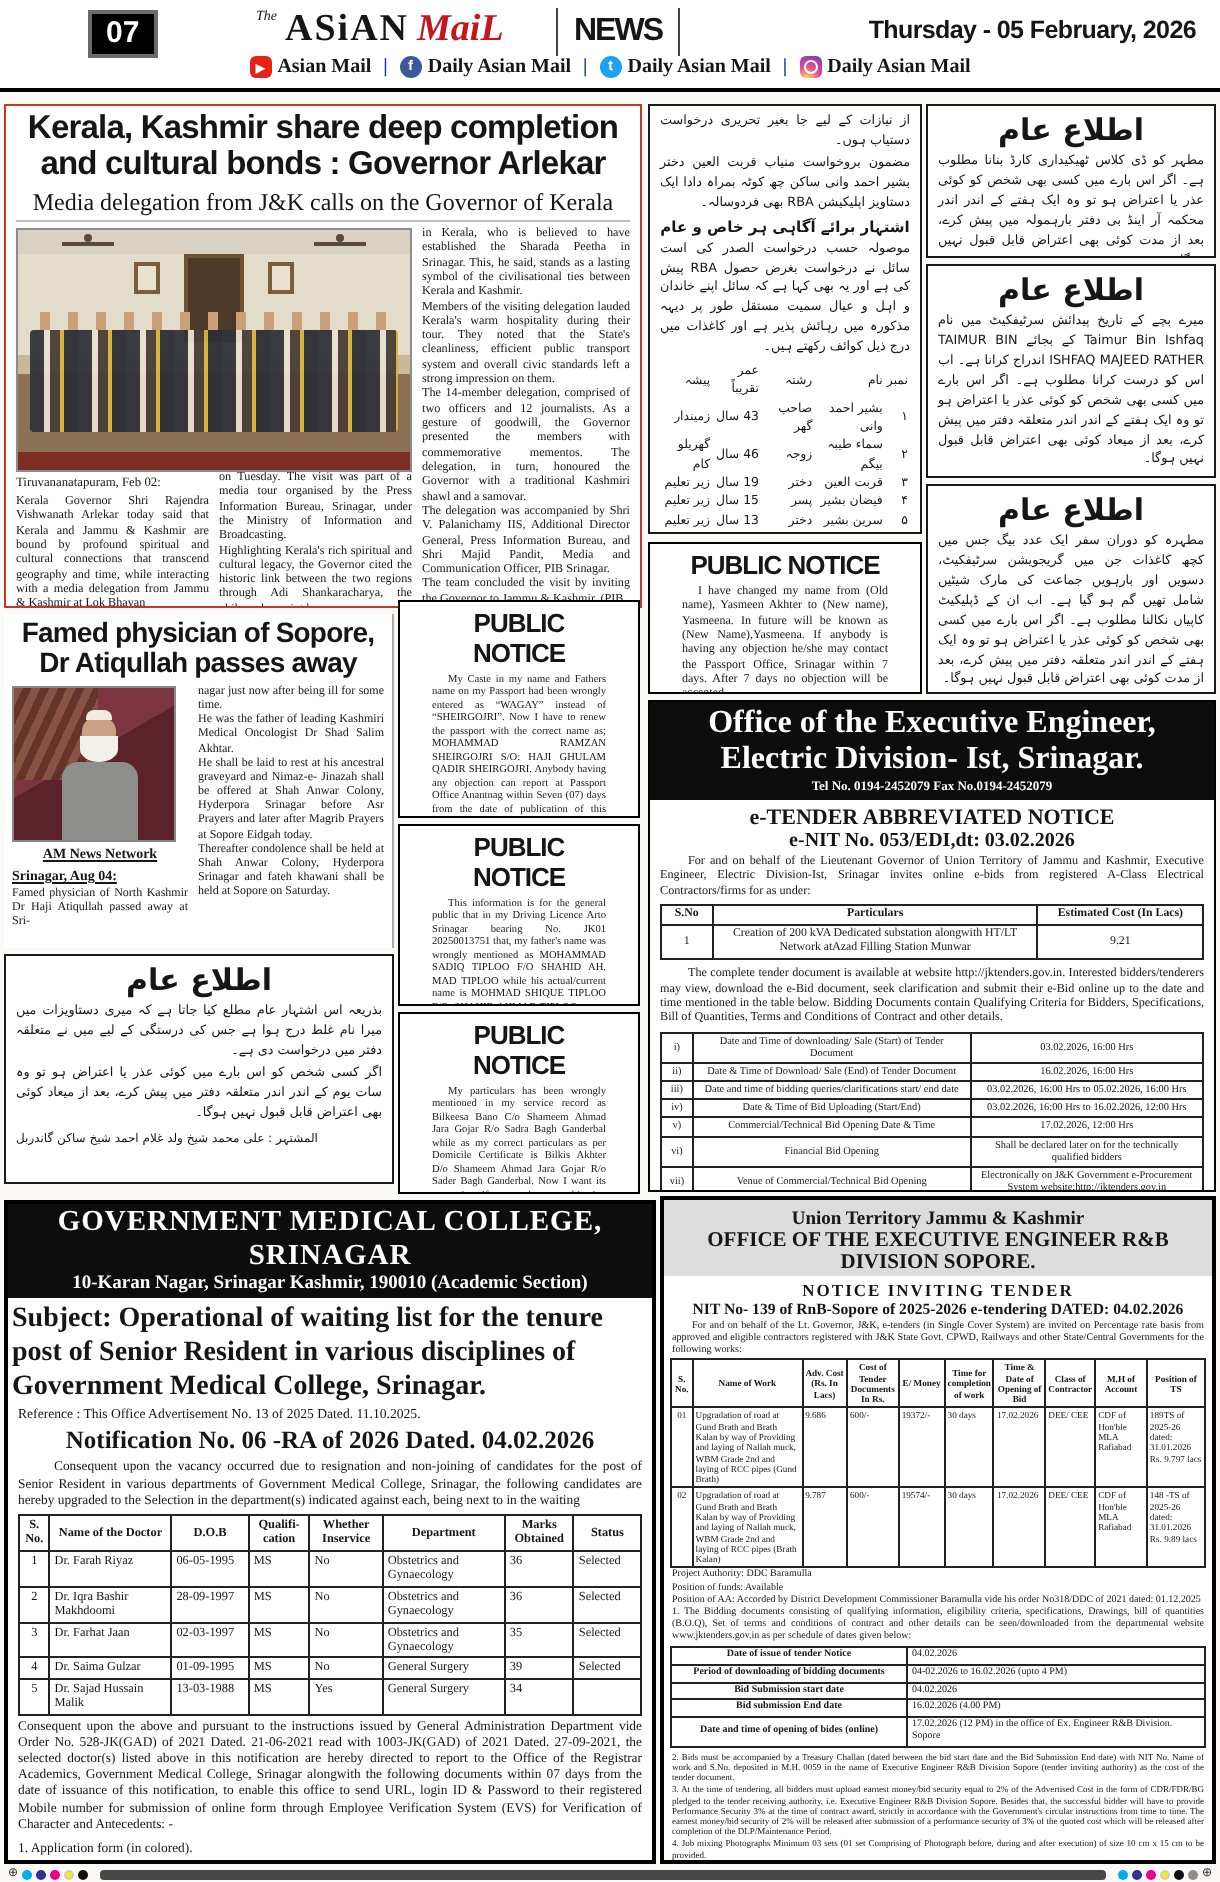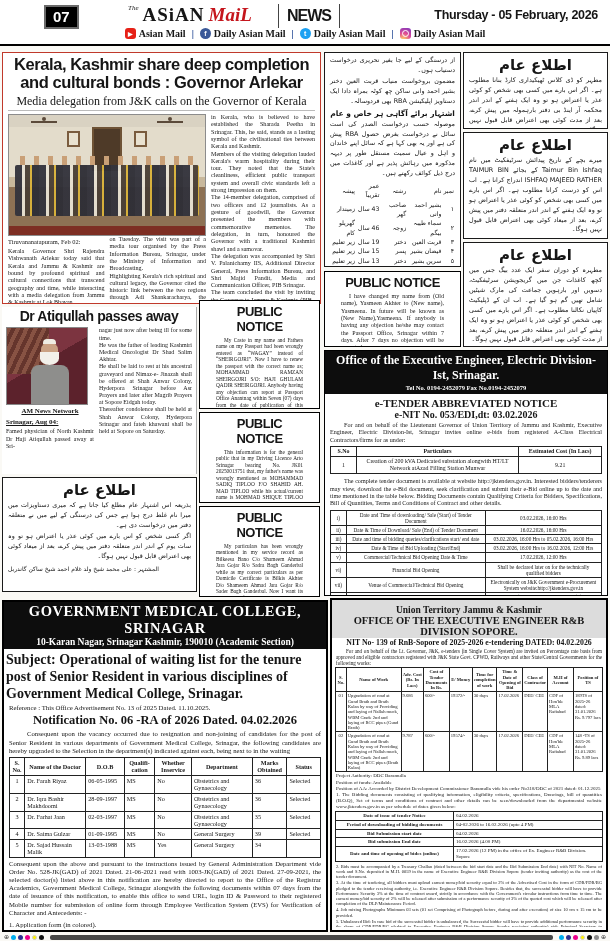--- a/index.html
+++ b/index.html
@@ -92,21 +92,21 @@
   .op-beard { position:absolute; left:33px; top:24px; width:19px; height:13px; background:#f2f0ea; border-radius:0 0 50% 50%; }
   .op-cap { position:absolute; left:36px; top:11px; width:13px; height:5px; background:#efece2; border-radius:4px 4px 0 0; }
   .op-body { position:absolute; left:24px; top:37px; width:38px; height:41px; background:#8e8e8c; border-radius:8px 8px 0 0; }
   .byline { font-size:7px; font-weight:bold; text-align:center; text-decoration:underline; margin-top:2px; }
   .odateline { font-size:7px; font-weight:bold; text-decoration:underline; margin:3px 0 2px; }
   .obit .atext { font-size:6px; }
 
   
   .elec { position:absolute; left:324px; top:350px; width:284px; height:246px; background:#fff; border:1.5px solid #000; overflow:hidden; }
   .elec-hd { background:#0d0d0d; color:#fff; text-align:center; padding:2px 2px 3px; }
-  .elec-office { font-weight:bold; font-size:12px; }
+  .elec-office { font-weight:bold; font-size:16px; }
   .elec-tel { font-weight:bold; font-size:6.5px; margin-top:1px; }
   .elec-t1 { font-weight:bold; font-size:11px; text-align:center; margin-top:3px; }
   .elec-t2 { font-weight:bold; font-size:10px; text-align:center; }
   .elec-intro, .elec-para { font-size:6.1px; line-height:1.22; text-align:justify; padding:2px 5px 0; text-indent:14px; }
   .etable { width:calc(100% - 10px); margin:2px 5px; border-collapse:collapse; }
   .etable td { border:1px solid #222; font-size:5.9px; line-height:1.18; padding:1px 2px; text-align:center; vertical-align:middle; }
   .etable tbody.th td { font-weight:bold; }
   .etable.sched td { font-size:5.2px; }
 
   
@@ -216,21 +216,21 @@
 Members of the visiting delegation lauded Kerala's warm hospitality during their tour. They noted that the State's cleanliness, efficient public transport system and overall civic standards left a strong impression on them.
 The 14-member delegation, comprised of two officers and 12 journalists. As a gesture of goodwill, the Governor presented the members with commemorative mementos. The delegation, in turn, honoured the Governor with a traditional Kashmiri shawl and a samovar.
 The delegation was accompanied by Shri V. Palanichamy IIS, Additional Director General, Press Information Bureau, and Shri Majid Pandit, Media and Communication Officer, PIB Srinagar.
 The team concluded the visit by inviting the Governor to Jammu &amp; Kashmir. (PIB.</p>
     </div>
   </div>
 </section>
 
 <section class="ubox ucola u">
   <div class="ulines">
-      <div>از درستگی کے لیے جا بغیر تحریری درخواست دستیاب ہوں۔</div>
+      <div>از نیازات کے لیے جا بغیر تحریری درخواست دستیاب ہوں۔</div>
       <div>مضمون بروخواست منیاب قربت العین دختر بشیر احمد وانی ساکن چھ کوٹہ بمراہ دادا ایک دستاویز اپلیکیشن RBA بھی فردوسالہ۔</div>
     </div>
   <div class="uheading">اشتہار برائے آگاہی ہر خاص و عام</div>
   <p class="upara">موصولہ حسب درخواست الصدر کی است سائل نے درخواست بغرض حصول RBA پیش کی ہے اور یہ بھی کہا ہے کہ سائل اپنے خاندان و اہل و عیال سمیت مستقل طور پر دیہہ مذکورہ میں رہائش پذیر ہے اور کاغذات میں درج ذیل کوائف رکھتے ہیں۔</p>
   <table class="utable">
       <tbody>
         <tr>
           <td>نمبر</td>
           <td>نام</td>
           <td>رشتہ</td>
@@ -297,20 +297,21 @@
   <div class="usig">المشتہر : اشفاق مجید راتھر ولد عبدالمجید راتھر ساکن شیری بارہمولہ</div>
 </section>
 <section class="ubox ub3 u">
   <h3 class="utitle">اطلاع عام</h3>
   <p class="upara">مطہرہ کو دوران سفر ایک عدد بیگ جس میں کچھ کاغذات جن میں گریجویشن سرٹیفکیٹ، دسویں اور بارہویں جماعت کی مارک شیٹیں شامل تھیں گم ہو گیا ہے۔ اب ان کے ڈپلیکیٹ کاپیاں نکالنا مطلوب ہے۔ اگر اس بارے میں کسی بھی شخص کو کوئی عذر یا اعتراض ہو تو وہ ایک ہفتے کے اندر اندر متعلقہ دفتر میں پیش کرے، بعد از مدت کوئی بھی اعتراض قابل قبول نہیں ہوگا۔</p>
 
 </section>
 
 <section class="obit">
   <h2 class="obit-head">
+    <span style="display:block">Famed physician of Sopore,</span>
     <span style="display:block">Dr Atiqullah passes away</span>
   </h2>
   <div class="obit-body">
     <div class="obit-left">
       <div class="obit-photo">
         <span class="op-stairs"></span>
         <span class="op-body"></span>
         <span class="op-head"></span>
         <span class="op-beard"></span>
         <span class="op-cap"></span>
@@ -536,20 +537,21 @@
       <div>3. Affidavit (in original).</div>
       <div>4. All Original Certificates for physical verification.</div>
     </div>
   <p class="gmc-para" style="margin-top:3px">Moreover, if the selected candidate(s) fails to submit Employee Verification System through online portal within the stipulated time or at the time of physical verification if the aforementioned documents are not found in accordance to the conditions laid down in the advertisement notification, their selection in the respective discipline shall forfeit without any further notice.</p>
 
 </section>
 
 <section class="sop">
   <div class="sop-terr">Union Territory Jammu &amp; Kashmir</div>
   <div class="sop-office">OFFICE OF THE EXECUTIVE ENGINEER R&amp;B DIVISION SOPORE.</div>
+  <div class="sop-title">NOTICE  INVITING TENDER</div>
   <div class="sop-nit">NIT No- 139 of RnB-Sopore of 2025-2026 e-tendering DATED: 04.02.2026</div>
   <p class="sop-intro">For and on behalf of the Lt. Governor, J&amp;K, e-tenders (in Single Cover System) are invited on Percentage rate basis from approved and eligible contractors registered with J&amp;K State Govt. CPWD, Railways and other State/Central Governments for the following works:</p>
   <table class="stable">
     <colgroup>
         <col style="width:11px">
         <col style="width:60px">
         <col style="width:24px">
         <col style="width:26px">
         <col style="width:24px">
         <col style="width:24px">

